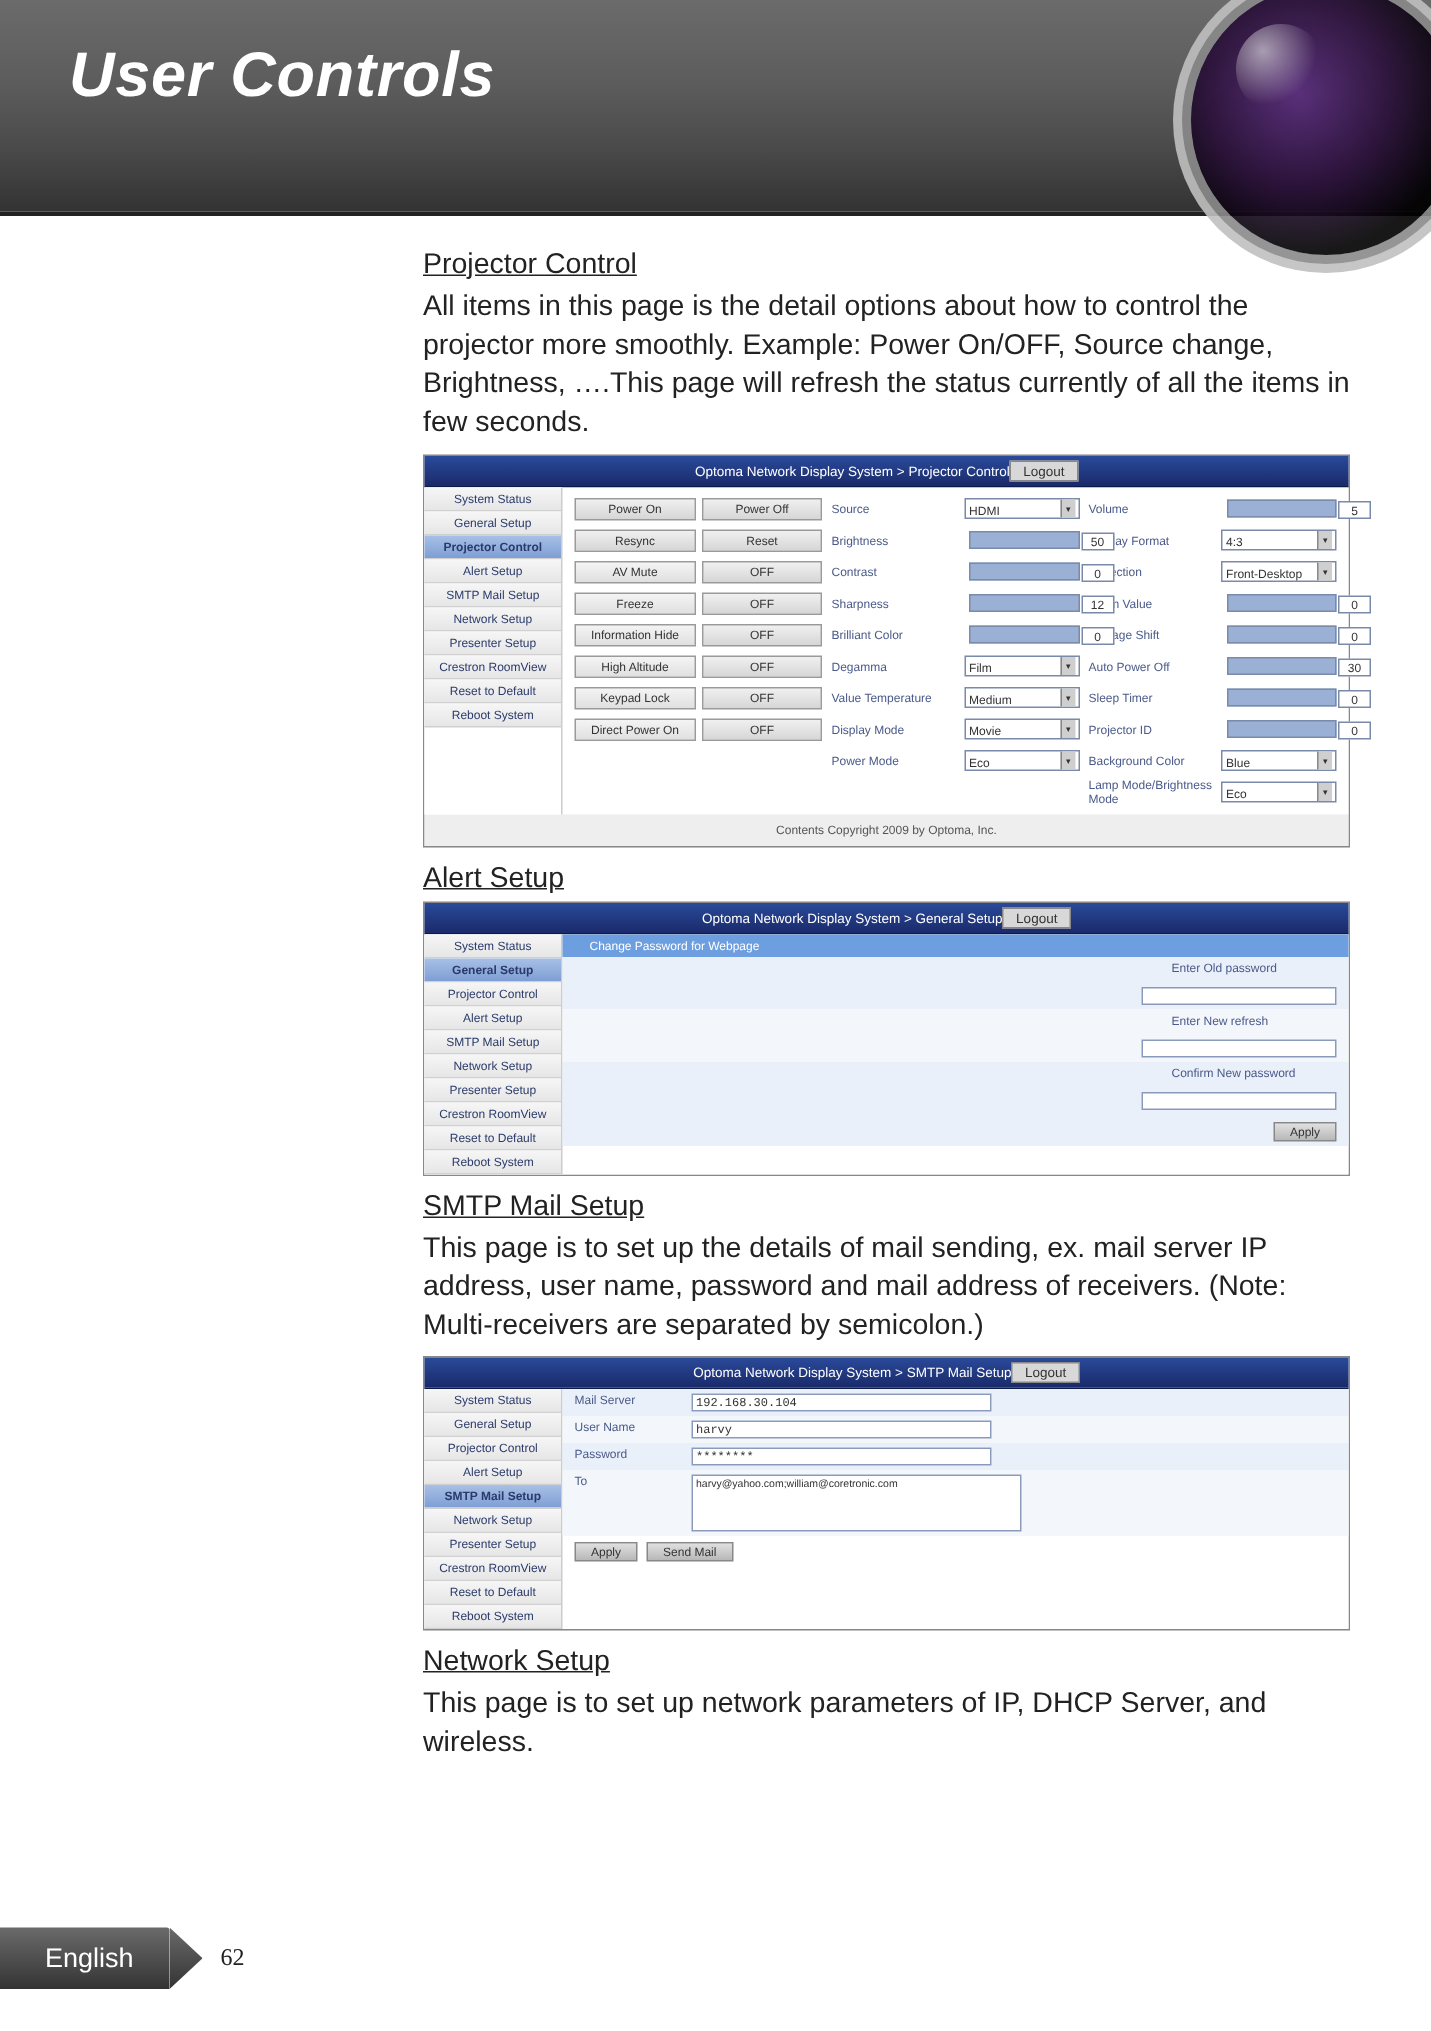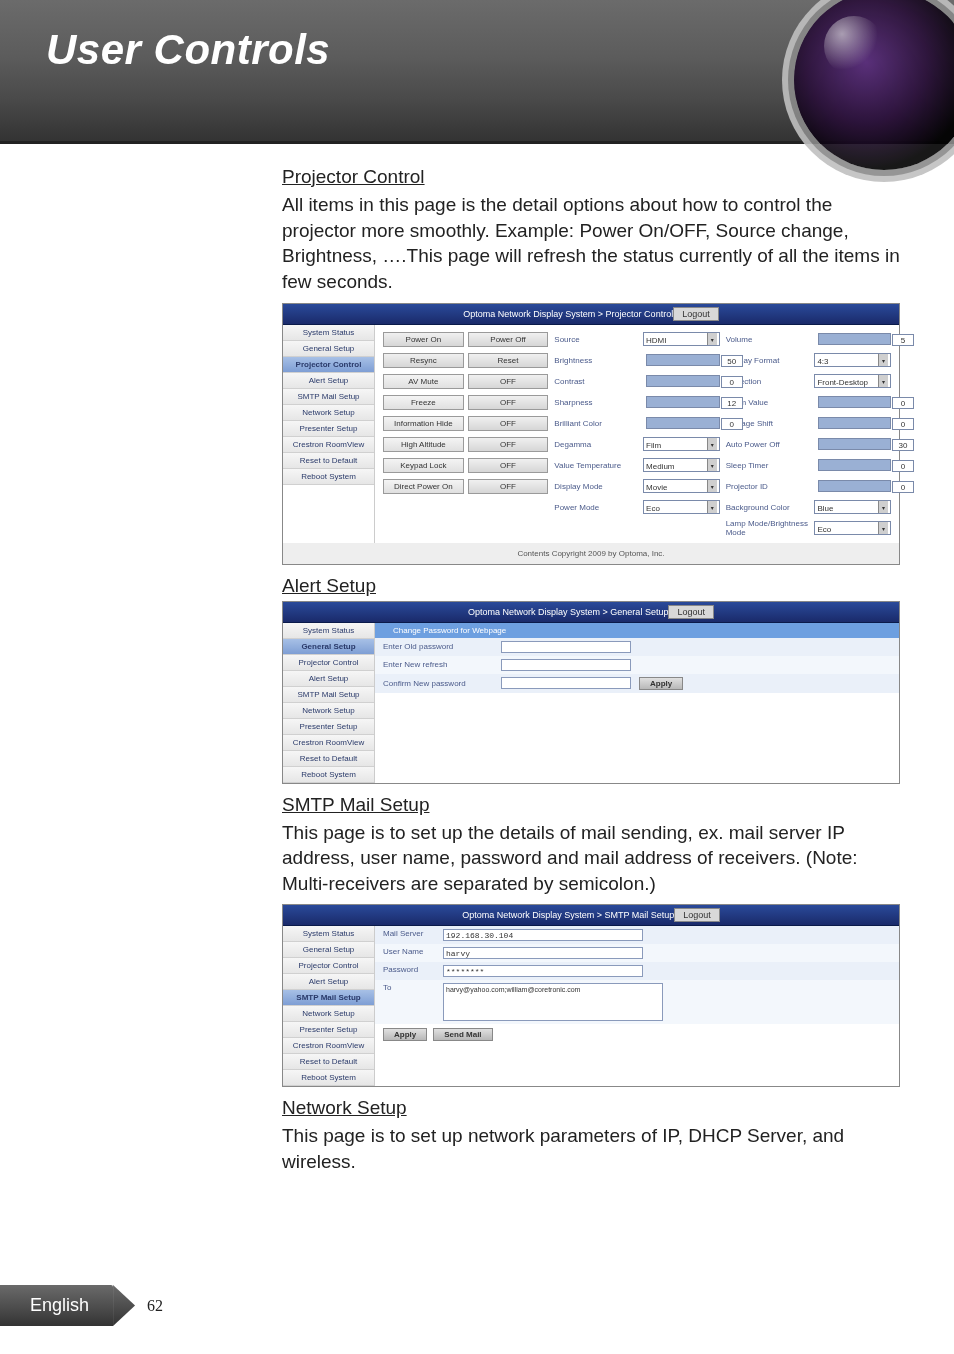--- a/index.html
+++ b/index.html
@@ -35,29 +35,29 @@
   .pc-field { flex: 1; height: 14px; border: 1px solid #7a8aaa; background: #fff; font-size: 8px; padding: 0 2px; display: flex; align-items: flex-end; justify-content: space-between; }
   .pc-arrow { width: 10px; height: 12px; background: #cfcfcf; border-left: 1px solid #888; display: flex; align-items: center; justify-content: center; font-size: 6px; }
   .pc-slider { flex: 1; height: 14px; display: flex; align-items: center; }
   .pc-slider-track { flex: 1; height: 12px; border: 1px solid #7a8aaa; background: #9ab0d4; position: relative; }
   .pc-slider-val { position: absolute; right: -24px; width: 22px; font-size: 8px; text-align: center; border: 1px solid #7a8aaa; background: #fff; height: 12px; line-height: 12px; }
   .shot-footer { text-align: center; font-size: 8px; color: #555; padding: 6px; background: #eee; }
 
   
   .alert-main { flex: 1; padding: 0; }
   .alert-header { background: #6d9fe0; color: #fff; padding: 3px 18px; font-size: 8px; }
-  .alert-row { display: flex; align-items: center; gap: 8px; padding: 3px 8px; font-size: 8px; background: #eaf0f9; }
+  .alert-row { display: flex; align-items: flex-end; gap: 8px; padding: 3px 8px; font-size: 8px; background: #eaf0f9; flex-direction: column; }
   .alert-row.alt { background: #f3f7fc; }
   .alert-row span.lbl { width: 110px; color: #4a5a8a; }
   .alert-row .fld { width: 130px; height: 12px; border: 1px solid #8a9abb; background: #fff; }
-  .apply-btn { background: linear-gradient(#e0e0e0,#b8b8b8); border: 1px solid #888; font-size: 8px; padding: 1px 10px; font-weight: bold; }
+  .apply-btn { background: linear-gradient(#e0e0e0,#b8b8b8); border: 1px solid #888; font-size: 8px; padding: 1px 10px; }
 
   
   .smtp-main { flex: 1; padding: 0; }
-  .smtp-row { display: flex; align-items: flex-start; gap: 2px; padding: 3px 8px; font-size: 8px; background: #eaf0f9; }
+  .smtp-row { display: flex; align-items: flex-start; gap: 20px; padding: 3px 8px; font-size: 8px; background: #eaf0f9; }
   .smtp-row.alt { background: #f3f7fc; }
   .smtp-row span.lbl { width: 58px; color: #4a5a8a; }
   .smtp-row .fld { width: 200px; height: 12px; border: 1px solid #8a9abb; background: #fff; font-size: 8px; padding: 0 2px; line-height: 12px; font-family: Liberation Mono, monospace; }
   .smtp-row .ta { width: 220px; height: 38px; border: 1px solid #8a9abb; background: #fff; font-size: 7px; padding: 2px; }
   .smtp-apply { padding: 4px 8px; display: flex; gap: 6px; }
 
   
   .footer { position: absolute; bottom: 28px; left: 0; display: flex; align-items: center; }
   .footer-tab { background: linear-gradient(#6a6a6a 0%, #4a4a4a 60%, #333 100%); color: #fff; font-size: 18px; padding: 10px 24px 10px 30px; border-top-right-radius: 2px; position: relative; }
   .footer-tab::after { content: ""; position: absolute; right: -22px; top: 0; bottom: 0; width: 22px; background: linear-gradient(#6a6a6a,#333); clip-path: polygon(0 0, 100% 50%, 0 100%); }

